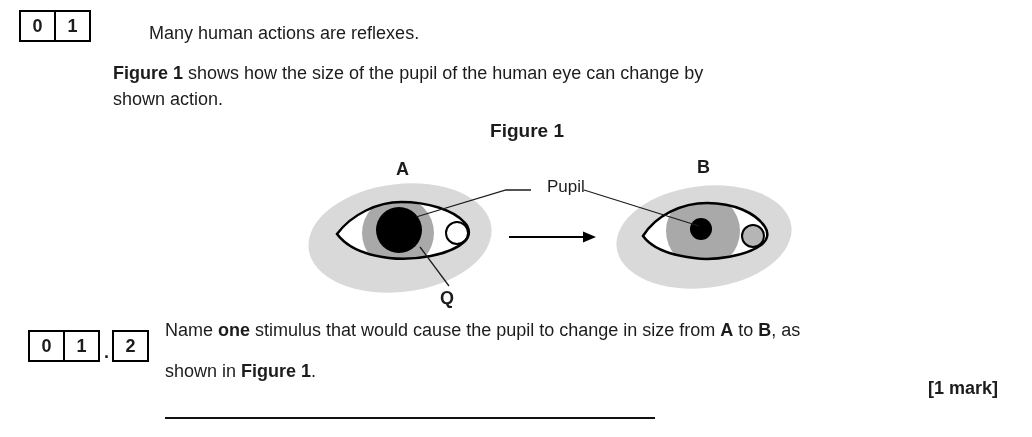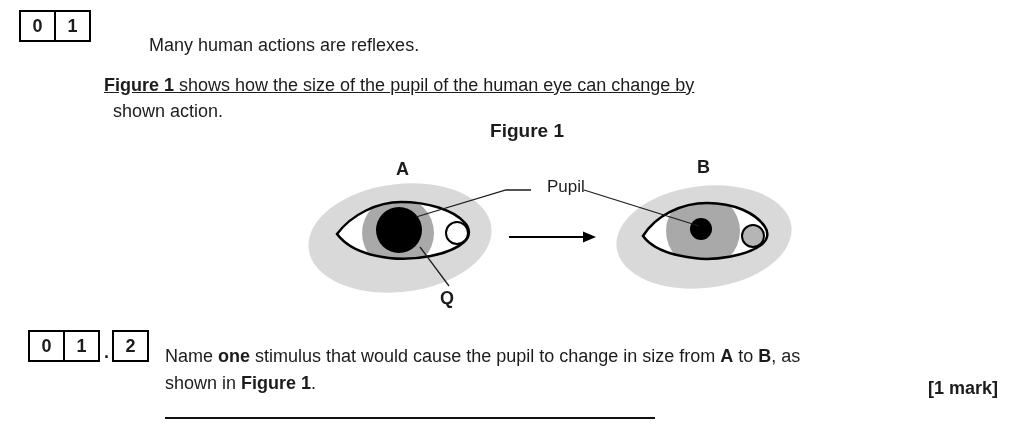--- a/index.html
+++ b/index.html
@@ -1,21 +1,21 @@
 <!DOCTYPE html>
 <html><head>
 <meta charset="utf-8">
 <style>
   html,body{margin:0;padding:0;}
   body{
     width:1032px;height:437px;position:relative;background:#ffffff;
     font-family:"Liberation Sans", sans-serif;color:#1c1c1c;overflow:hidden;
   }
   .abs{position:absolute;}
-  .txt{font-size:18px;line-height:26px;margin-top:12px;}
+  .txt{font-size:18px;line-height:26px;}
   .bold{font-weight:bold;}
   .qnum-box{display:flex;align-items:flex-end;}
   .qnum-cells{display:flex;}
   .qnum-cell{
     width:33px;height:28px;border:2px solid #000;display:flex;
     align-items:center;justify-content:center;font-weight:bold;font-size:18px;
     background:#fff;
   }
   .qnum-cell + .qnum-cell{border-left:none;}
   .qnum-period{font-weight:bold;font-size:18px;margin:0 3px 0 4px;line-height:20px;}
@@ -32,21 +32,21 @@
 
 <div class="abs qnum-box" style="left:19px;top:10px;">
   <div class="qnum-cells">
     <div class="qnum-cell">0</div>
     <div class="qnum-cell">1</div>
   </div>
 </div>
 
 <div class="abs txt" style="left:149px;top:20px;">Many human actions are reflexes.</div>
 
-<div class="abs txt" style="left:104px;top:60px;text-decoration:underline;"><span class="bold">Figure 1</span><span> shows how the size of the pupil of the human eye can change by</span></div>
+<div class="abs txt" style="left:113px;top:60px;"><span class="bold">Figure 1</span><span> shows how the size of the pupil of the human eye can change by</span></div>
 <div class="abs txt" style="left:113px;top:86px;"><span>shown action.</span></div>
 
 <div class="abs fig-title" style="left:427px;top:120px;width:200px;">Figure 1</div>
 
 <svg class="fig-svg" width="1032" height="437" viewBox="0 0 1032 437">
   <defs>
     <clipPath id="clipA">
       <path d="M337,234 C352,214 378,202 401,202 C428,202 453,210 464,222 C470,228 471,236 464,242 C450,255 414,261 389,258 C364,255 346,246 337,234 Z"></path>
     </clipPath>
     <clipPath id="clipB">
@@ -91,18 +91,18 @@
   <div class="qnum-cells">
     <div class="qnum-cell">0</div>
     <div class="qnum-cell">1</div>
   </div>
   <span class="qnum-period">.</span>
   <div class="qnum-cells">
     <div class="qnum-cell">2</div>
   </div>
 </div>
 
-<div class="abs txt" style="left:165px;top:331px;"><span>Name </span><span class="bold">one</span><span> stimulus that would cause the pupil to change in size from </span><span class="bold">A</span><span> to </span><span class="bold">B</span><span>, as</span></div>
+<div class="abs txt" style="left:165px;top:317px;"><span>Name </span><span class="bold">one</span><span> stimulus that would cause the pupil to change in size from </span><span class="bold">A</span><span> to </span><span class="bold">B</span><span>, as</span></div>
 <div class="abs txt" style="left:165px;top:358px;text-align:right;"><span>shown in </span><span class="bold">Figure 1</span><span>.</span></div>
 
 <div class="abs marks" style="right:34px;top:378px;">[1 mark]</div>
 
 <div class="abs answer-line" style="left:165px;top:417px;"></div>
 
 </body></html>

